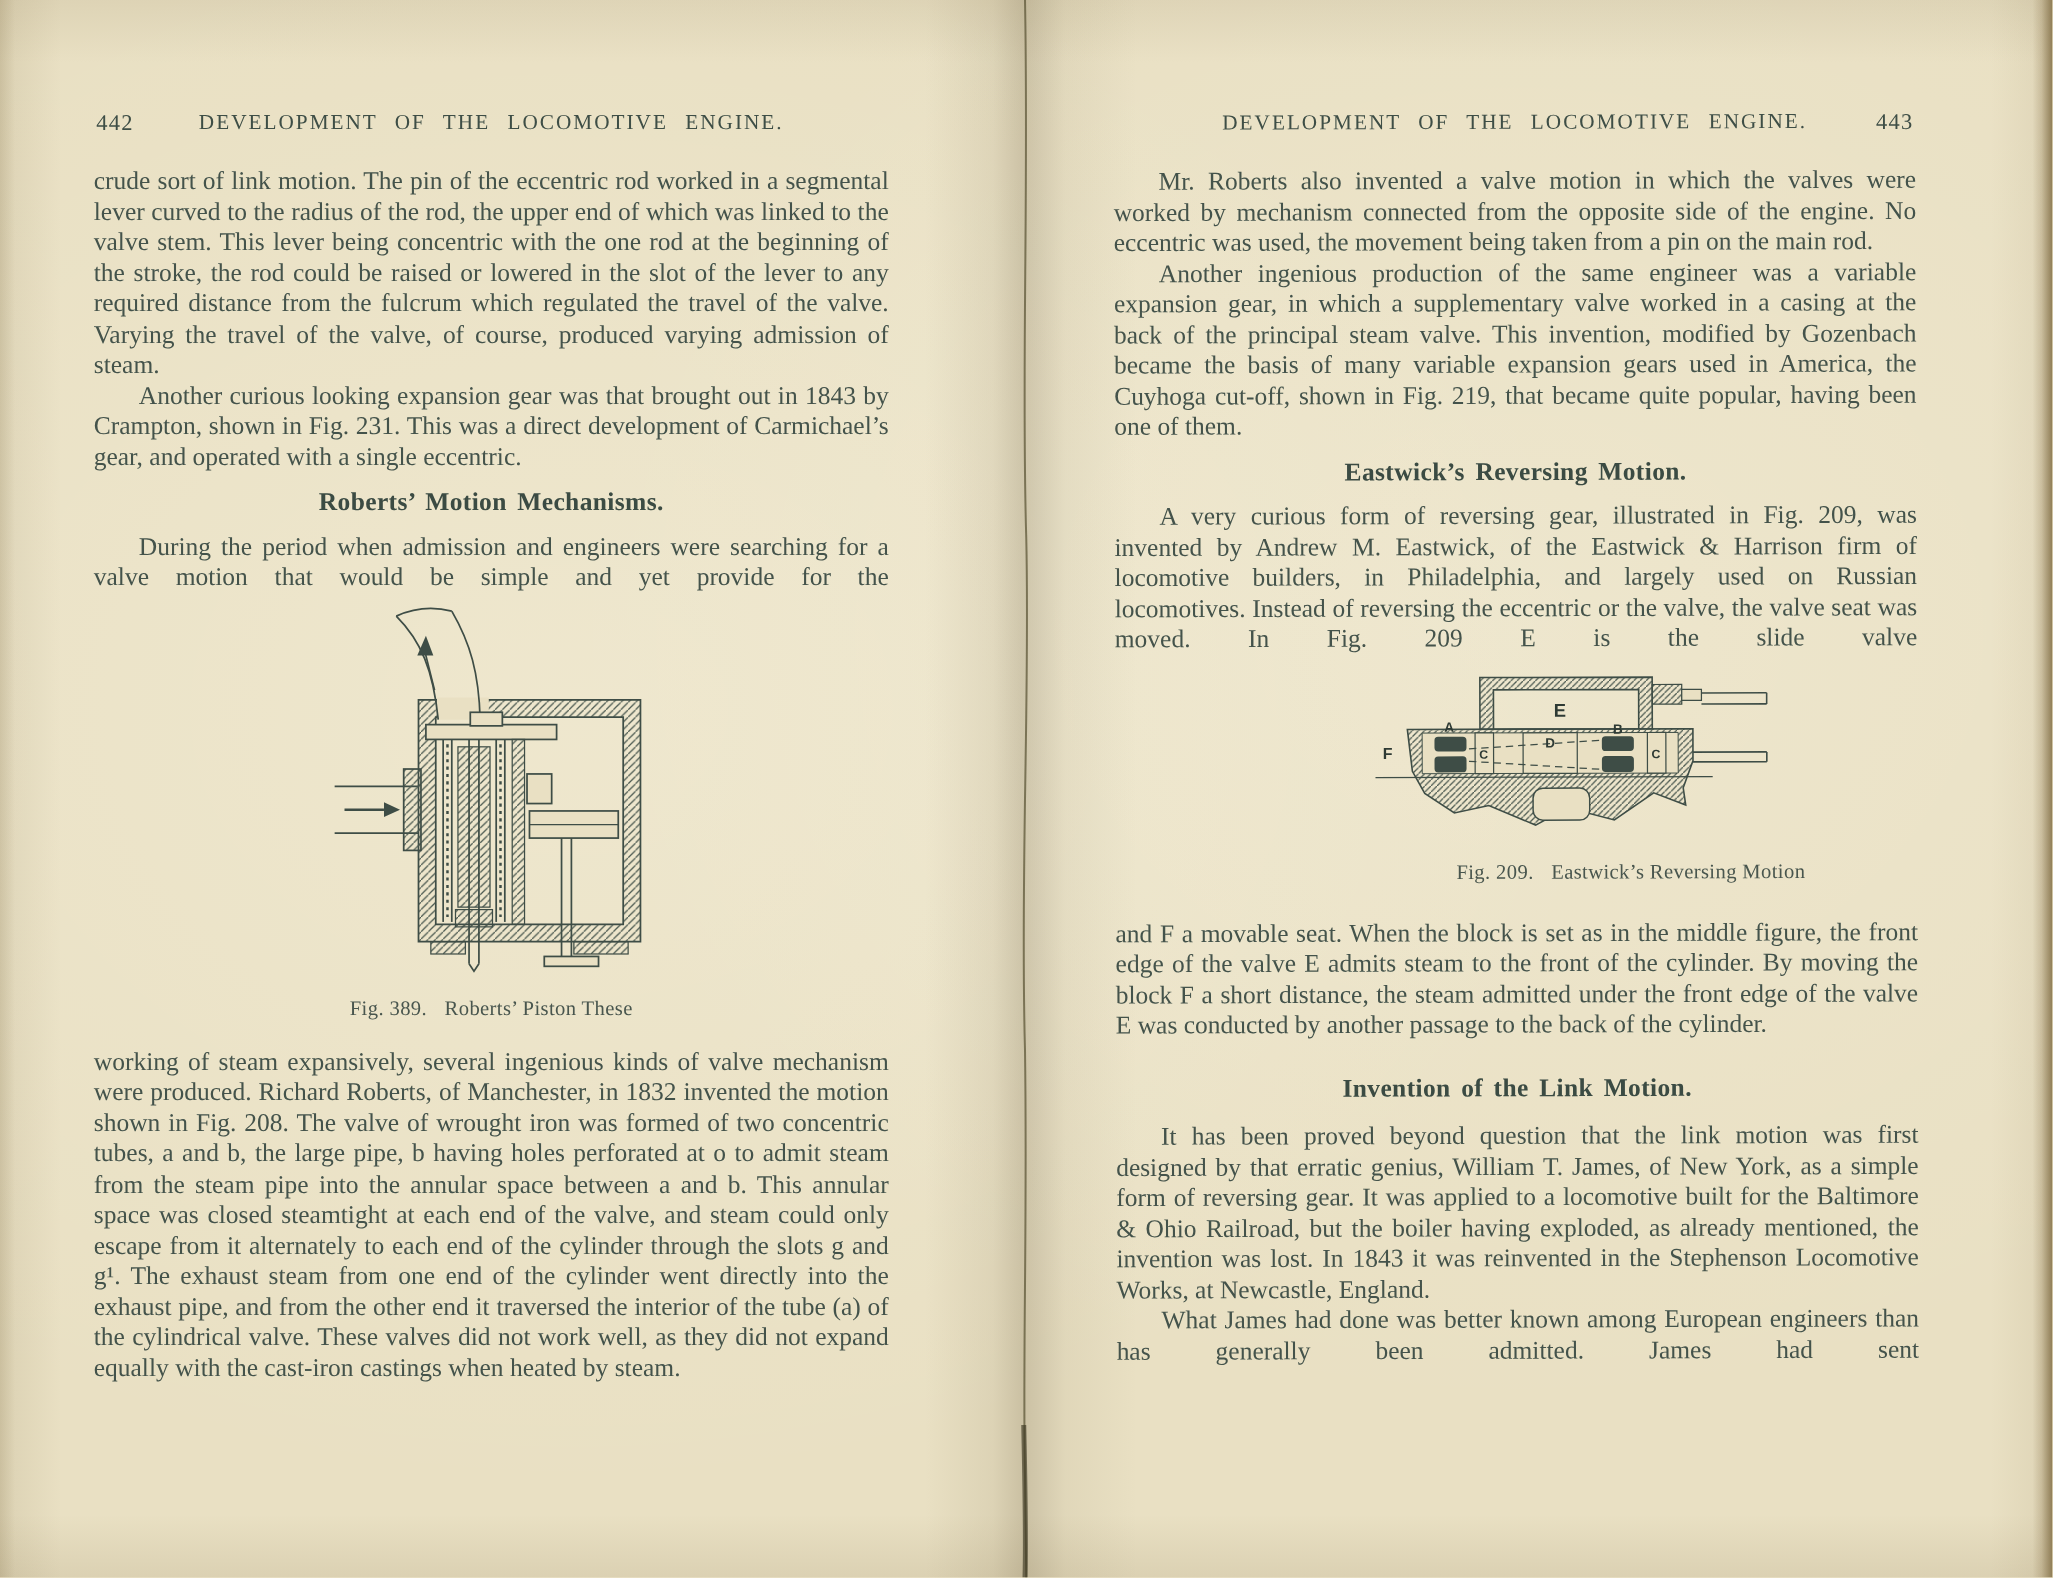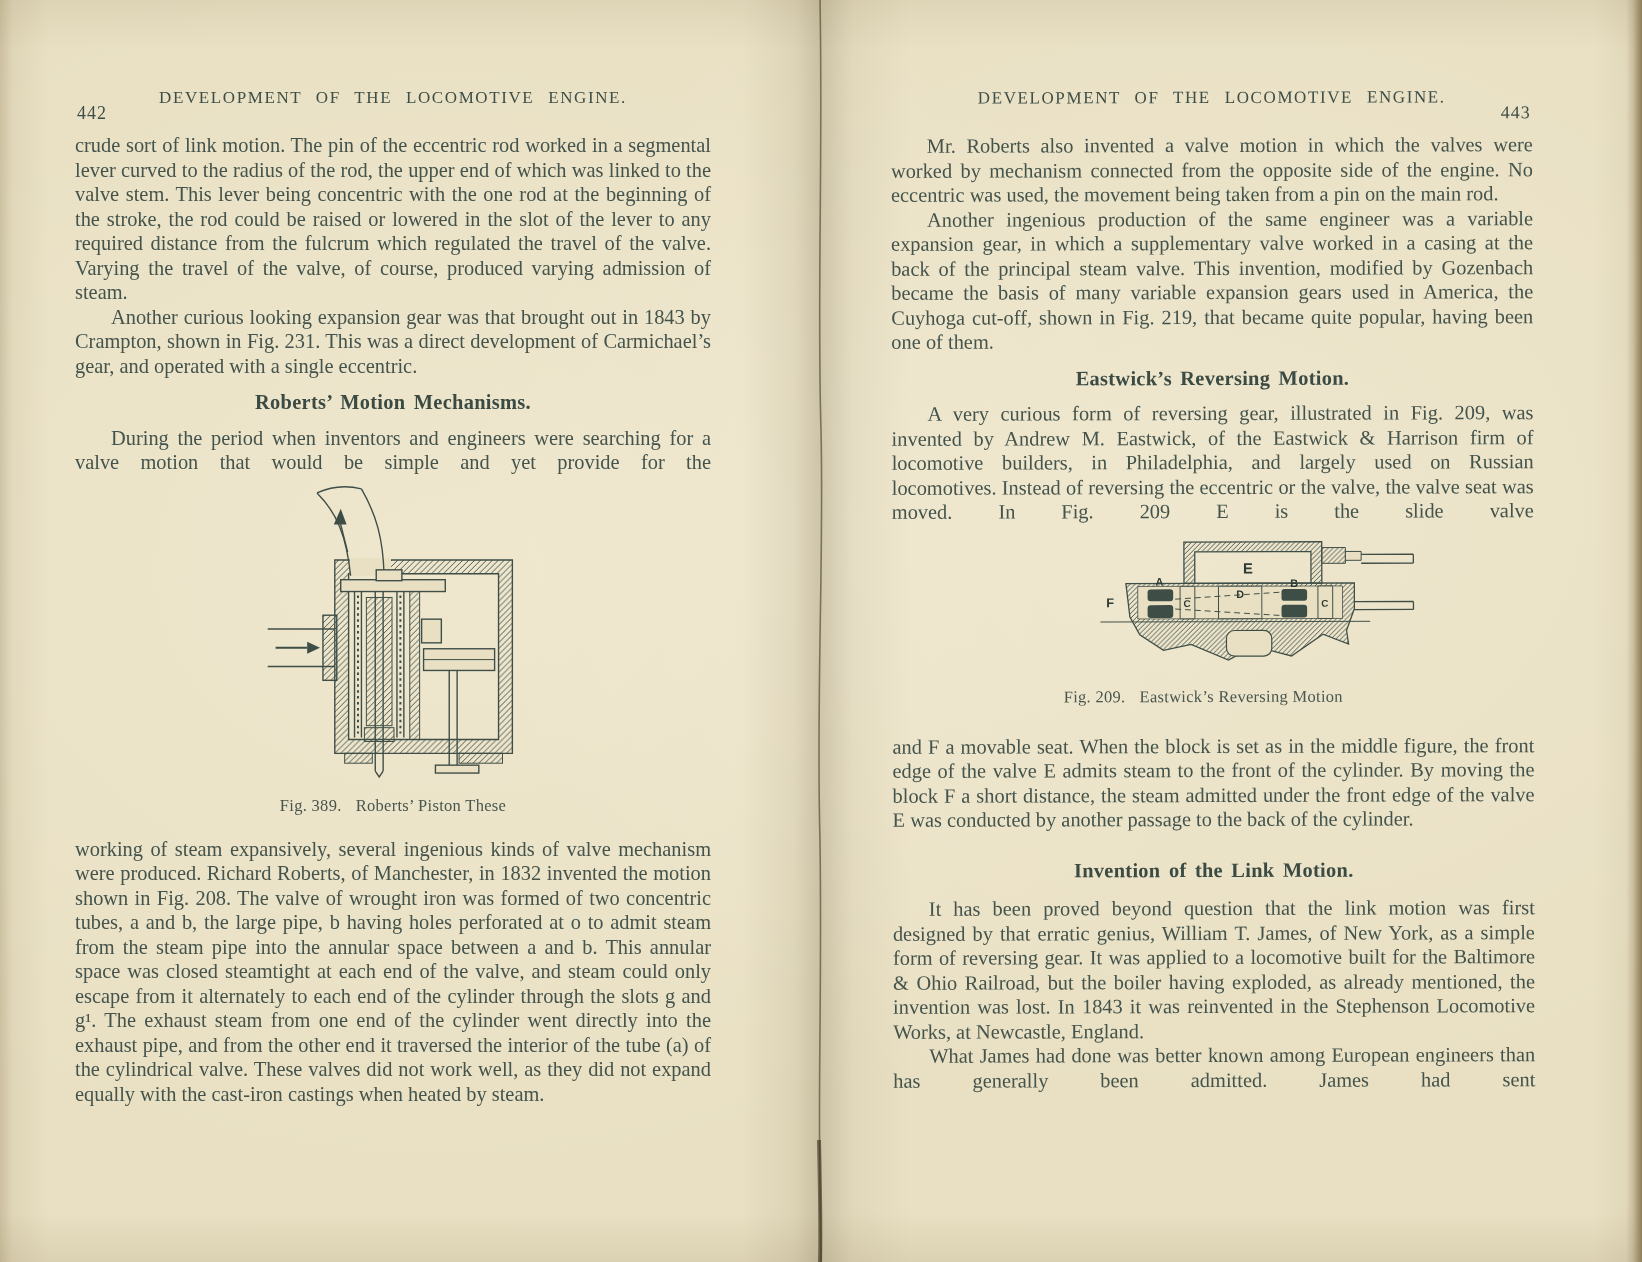--- a/index.html
+++ b/index.html
@@ -36,59 +36,59 @@
     background:linear-gradient(90deg, rgba(130,112,72,0.18) 0%, rgba(130,112,72,0) 100%);
   }
   .page{position:absolute;top:88px;color:#44534b;}
   .page-left{left:75px;width:636px;}
   .page-right{left:892px;width:642px;transform:rotate(-0.15deg);}
   .running-head{
     position:relative;text-align:center;
     font-size:17px;letter-spacing:1.6px;word-spacing:8px;
     color:#3e4e46;
   }
-  .page-num{position:absolute;top:0;font-size:18px;letter-spacing:1px;margin-top:15px;}
+  .page-num{position:absolute;top:0;font-size:18px;letter-spacing:1px;}
   .page-num.left{left:2px;}
   .page-num.right{right:2px;}
   .body-text{margin-top:25px;font-size:20.4px;line-height:24.5px;text-align:justify;}
   .body-text p{margin:0;}
   p.indent{text-indent:36px;}
   p.fill-last{text-align-last:justify;}
   h2.section{
     text-align:center;font-size:20.4px;font-weight:bold;color:#3b4b43;
     margin:12px 0 11px 0;letter-spacing:0.3px;word-spacing:3px;
   }
   .figure{text-align:center;}
   .figure-208{margin:10px 0 18px 0;}
   .figure-209{margin:16px 0 24px 0;padding-left:70px;}
   .fig-caption{
     font-size:16.5px;color:#49564e;margin-top:12px;letter-spacing:0.3px;
     text-align:center;
   }
-  .figure-209 .fig-caption{padding-right:90px;}
+  .figure-209 .fig-caption{padding-right:90px;text-align:right;}
   .fig-caption .fig-no{margin-right:14px;}
   svg{overflow:visible;}
   svg text{font-family:"Liberation Sans","DejaVu Sans",sans-serif;font-weight:bold;fill:#2e3a34;}
 </style>
 </head>
 <body>
 
 <div class="paper-tone"></div>
 <div class="edge-left"></div>
 
 <div class="page page-left">
   <div class="running-head">
     <span class="page-num left">442</span>
     <span>DEVELOPMENT OF THE LOCOMOTIVE ENGINE.</span>
   </div>
   <div class="body-text">
     <p>crude sort of link motion.  The pin of the eccentric rod worked in a segmental lever curved to the radius of the rod, the upper end of which was linked to the valve stem.  This lever being concentric with the one rod at the beginning of the stroke, the rod could be raised or lowered in the slot of the lever to any required distance from the fulcrum which regulated the travel of the valve.  Varying the travel of the valve, of course, produced varying admission of steam.</p>
     <p class="indent">Another curious looking expansion gear was that brought out in 1843 by Crampton, shown in Fig. 231.  This was a direct development of Carmichael’s gear, and operated with a single eccentric.</p>
     <h2 class="section">Roberts’ Motion Mechanisms.</h2>
-    <p class="indent fill-last">During the period when inventors and engineers were searching for a valve motion that would be simple and yet provide for the</p>
+    <p class="indent fill-last">During the period when admission and engineers were searching for a valve motion that would be simple and yet provide for the</p>
 
     <div class="figure figure-208">
       <svg width="258" height="292" viewBox="0 0 258 296">
         <defs>
           <pattern id="h208" width="6" height="6" patternUnits="userSpaceOnUse">
             <path d="M0,6 L6,0" stroke="#4a584f" stroke-width="1"></path>
           </pattern>
         </defs>
         <g stroke="#3e4d46" stroke-width="1.4" fill="none">
 

